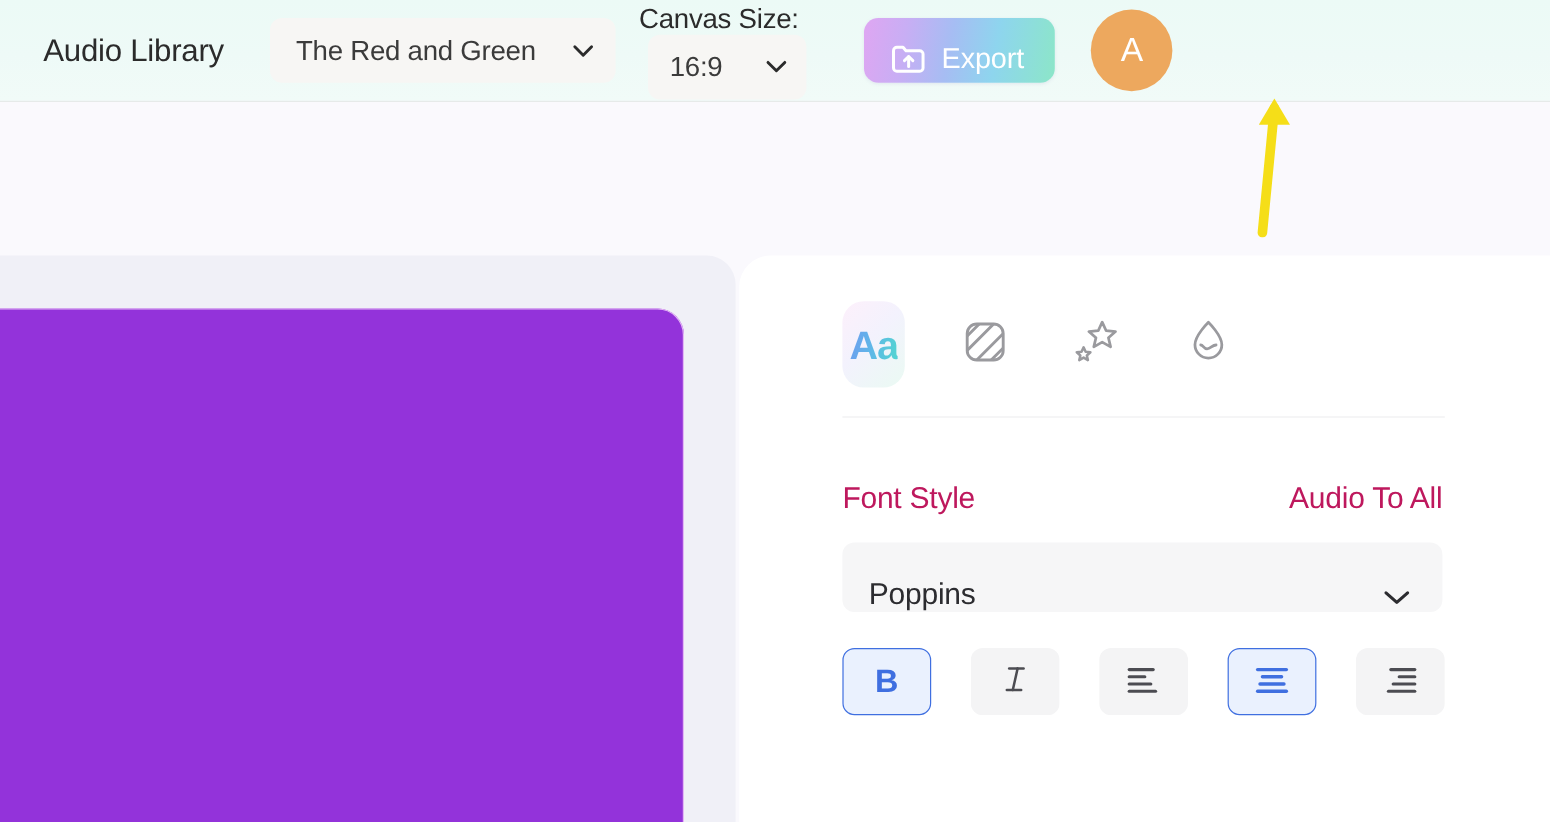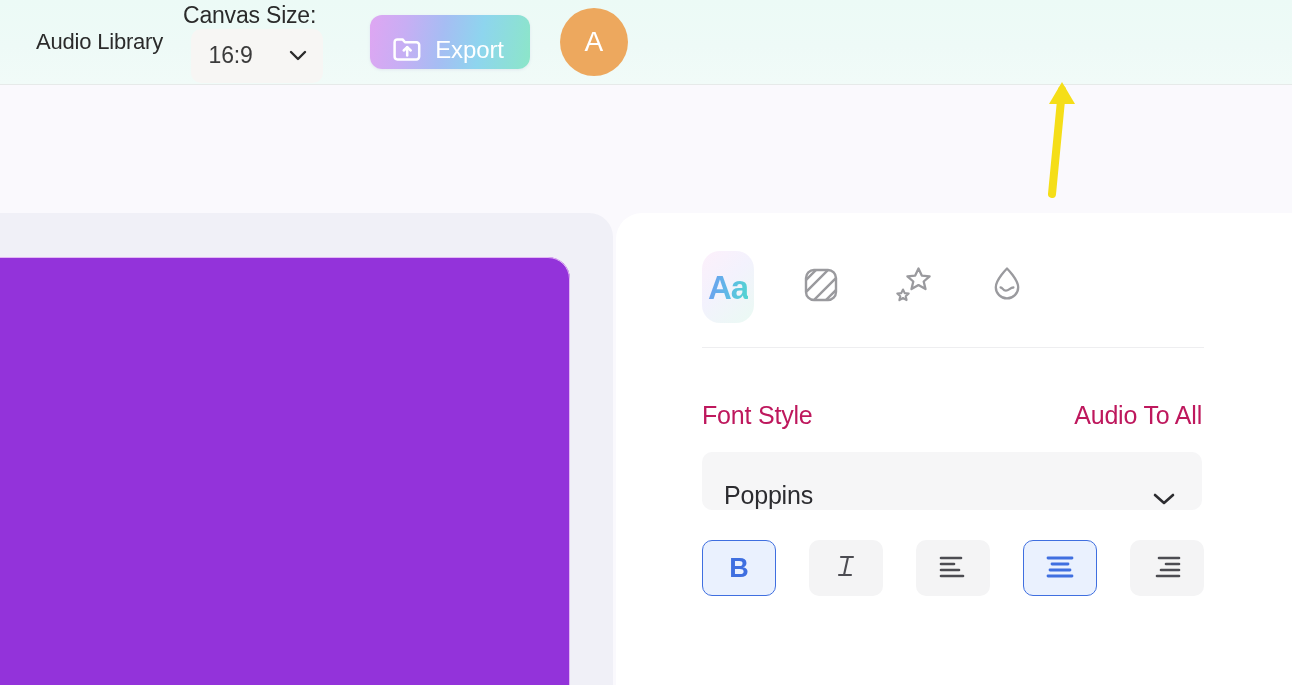--- a/index.html
+++ b/index.html
@@ -25,21 +25,21 @@
     width: 1292px;
     height: 85px;
     background: linear-gradient(180deg, #ecfaf6 0%, #eefaf7 55%, #f1fbf8 100%);
     border-bottom: 1px solid #e6eae9;
     display: flex;
     align-items: center;
     padding: 0 30px 0 36px;
   }
 
   #app-title {
-    font-size: 22px;
+    font-size: 26px;
     color: #2b2b2b;
     letter-spacing: -0.2px;
     white-space: nowrap;
   }
 
   .pill {
     display: flex;
     align-items: center;
     background: #f7f6f4;
     border-radius: 10px;
@@ -300,20 +300,28 @@
     pointer-events: none;
   }
 </style>
 </head>
 <body>
 
 <header id="app-header">
 
   <div id="app-title">Audio Library</div>
 
+  <div class="pill" id="project-pill">
+    <span class="pill-label">The Red and Green</span>
+    <span>
+      <svg class="chev" viewBox="0 0 18 11" fill="none" aria-hidden="true">
+        <path d="M2 2 L9 9 L16 2" stroke="#2b2b2b" stroke-width="2.4" stroke-linecap="round" stroke-linejoin="round"></path>
+      </svg>
+    </span>
+  </div>
 
   <div id="canvas-size-group">
     <span id="canvas-size-label">Canvas Size:</span>
     <div class="pill" id="canvas-ratio-pill">
       <span class="pill-label">16:9</span>
       <span>
         <svg class="chev" viewBox="0 0 18 11" fill="none" aria-hidden="true">
           <path d="M2 2 L9 9 L16 2" stroke="#2b2b2b" stroke-width="2.4" stroke-linecap="round" stroke-linejoin="round"></path>
         </svg>
       </span>

